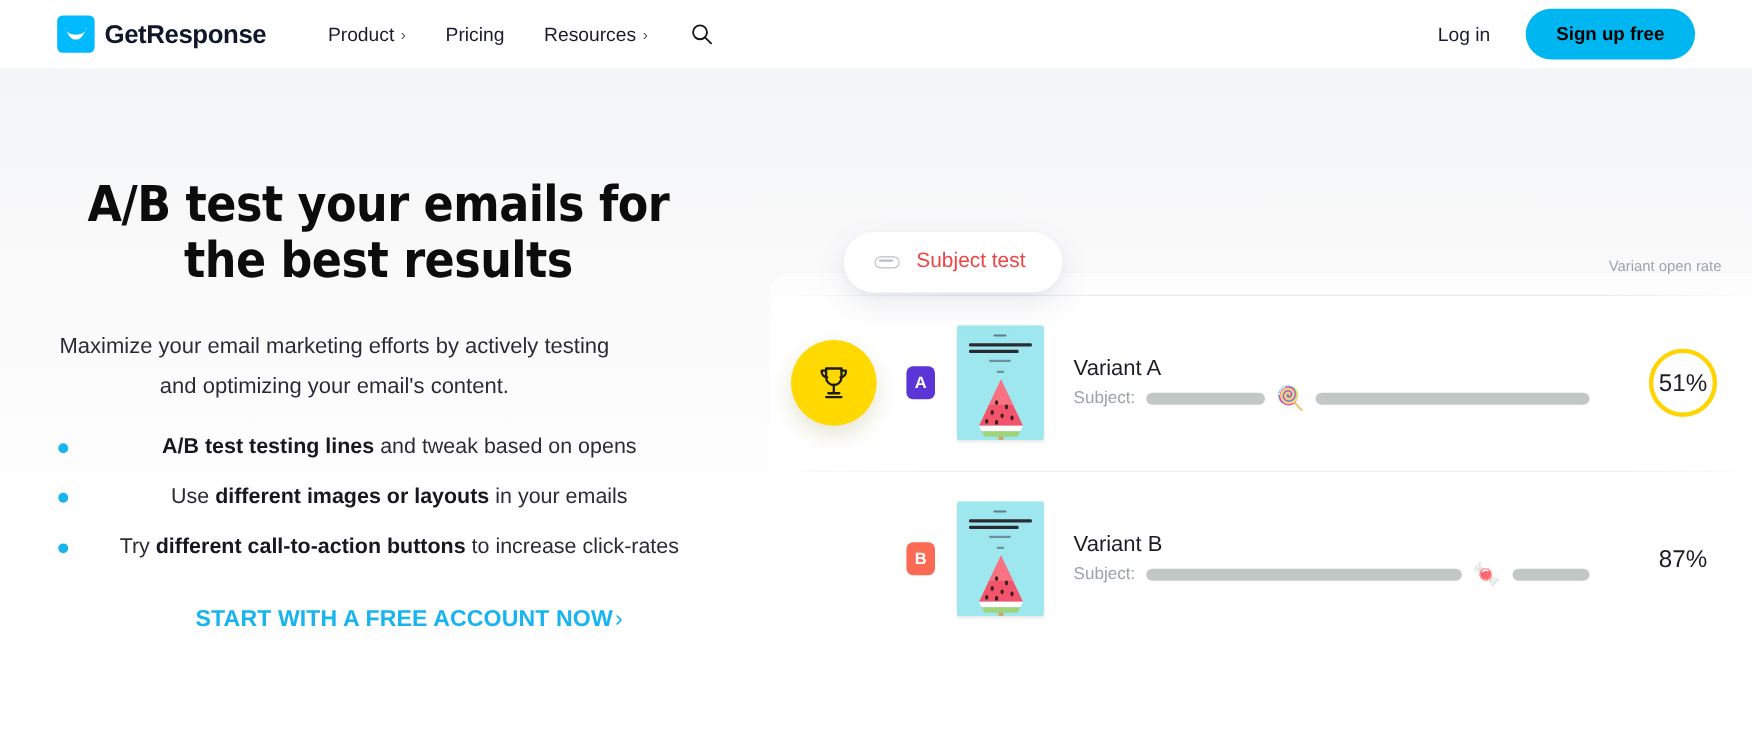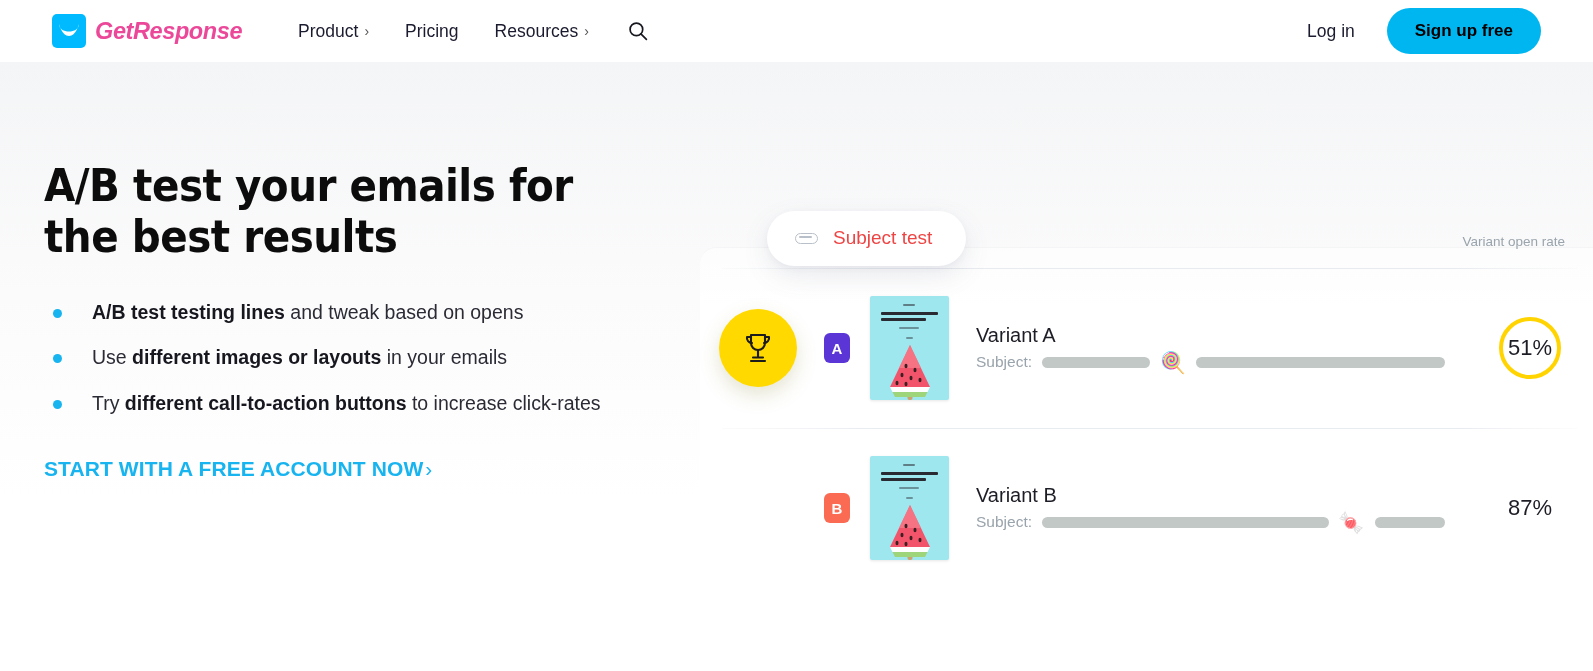--- a/index.html
+++ b/index.html
@@ -37,24 +37,23 @@
     background: #00baff;
     display: flex;
     align-items: center;
     justify-content: center;
     flex: 0 0 auto;
   }
   .logo-mark svg { display: block; }
   .logo-text {
     font-size: 23.5px;
     font-weight: bold;
-    color: #ec4899;
+    color: #0f172a;
     letter-spacing: -0.4px;
     white-space: nowrap;
-    font-style: italic;
   }
 
   .nav {
     display: flex;
     align-items: center;
     margin-left: 38px;
     gap: 0px;
   }
   .nav-item {
     font-size: 17.5px;
@@ -114,20 +113,21 @@
   .hero {
     position: relative;
     height: 609px;
     background: linear-gradient(180deg, #f4f5f6 0%, #fbfbfc 38%, #ffffff 72%);
     display: flex;
   }
   .hero-left {
     width: 700px;
     padding: 98px 0 16px 44px;
     flex: 0 0 auto;
+    text-align: center;
   }
   .hero-title {
     font-family: "DejaVu Sans Condensed", "Liberation Sans Narrow", "Liberation Sans", sans-serif;
     font-size: 45px;
     font-weight: bold;
     line-height: 1.14;
     color: #0c0c0c;
     letter-spacing: -0.5px;
     margin: 0 0 34px 0;
     max-width: 600px;
@@ -406,20 +406,21 @@
   <div class="header-right">
     <a class="login-link" href="#">Log in</a>
     <button class="signup-btn">Sign up free</button>
   </div>
 </div>
 
 <div class="hero">
 
   <div class="hero-left">
     <h1 class="hero-title">A/B test your emails for the best results</h1>
+    <p class="hero-sub">Maximize your email marketing efforts by actively testing and optimizing your email's content.</p>
 
     <ul class="bullets">
       <li>
         <span></span><b>A/B test testing lines</b><span> and tweak based on opens</span>
       </li>
       <li>
         <span>Use </span><b>different images or layouts</b><span> in your emails</span>
       </li>
       <li>
         <span>Try </span><b>different call-to-action buttons</b><span> to increase click-rates</span>

